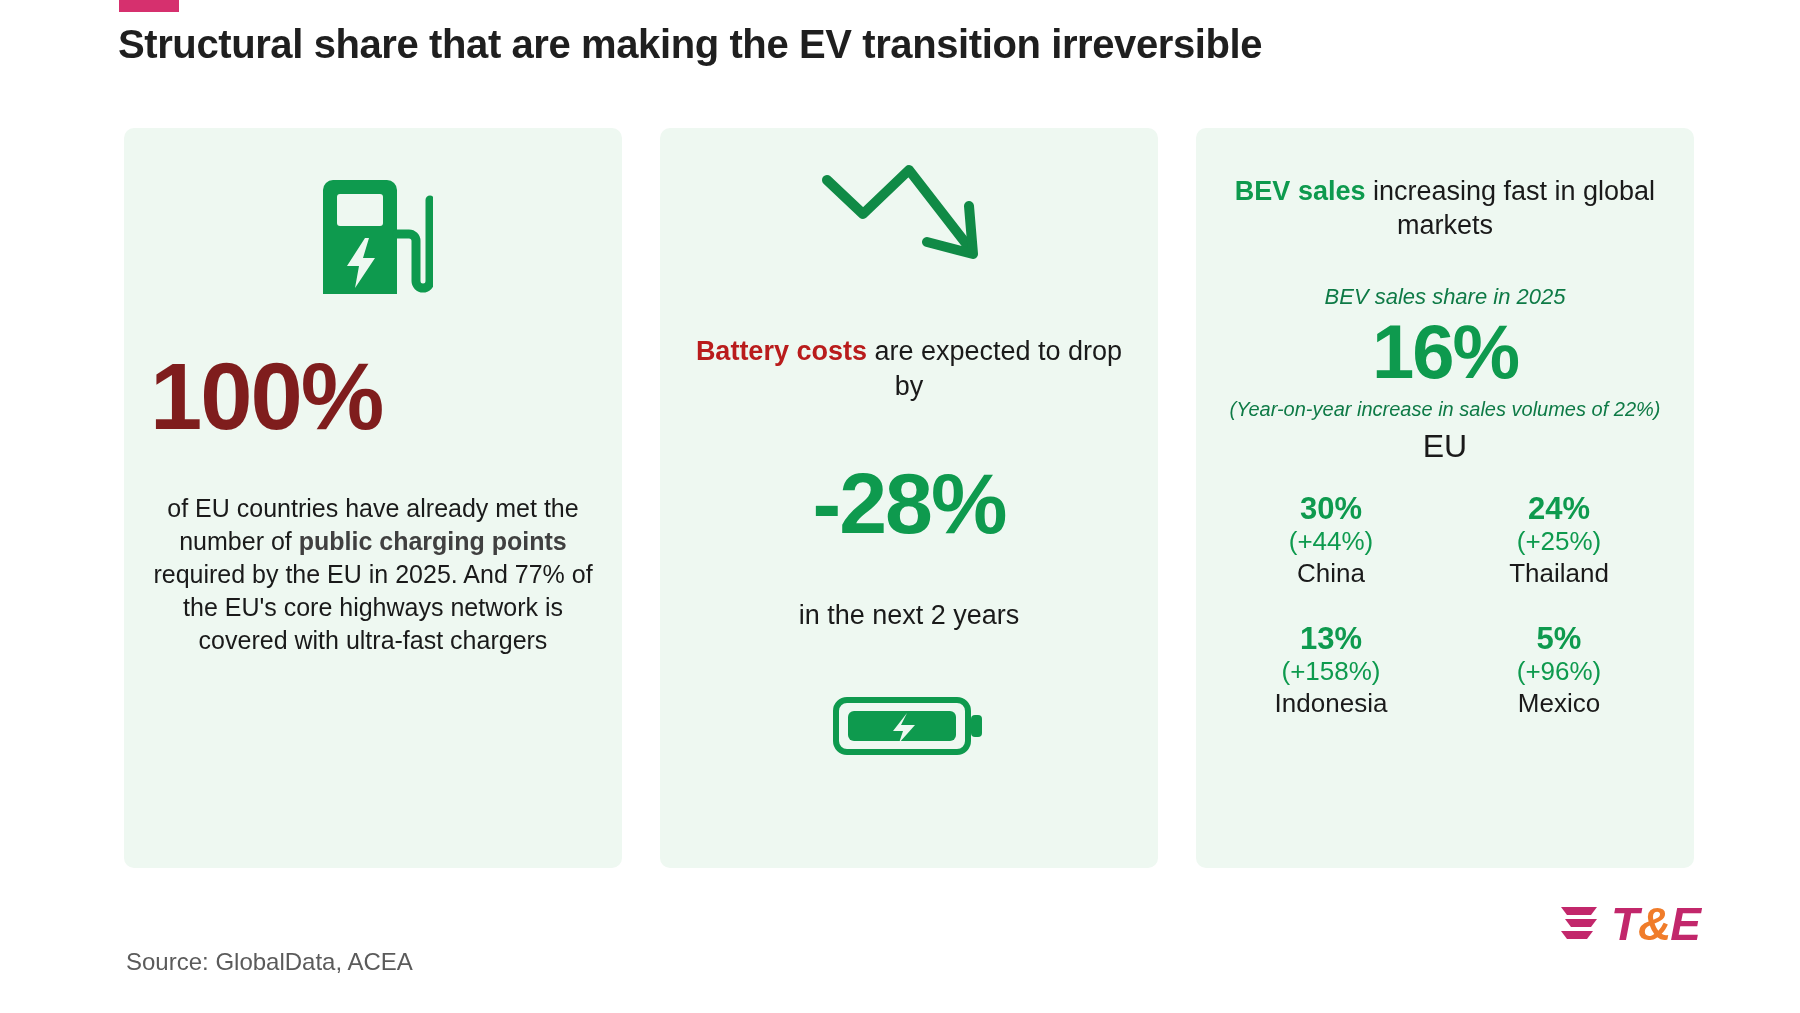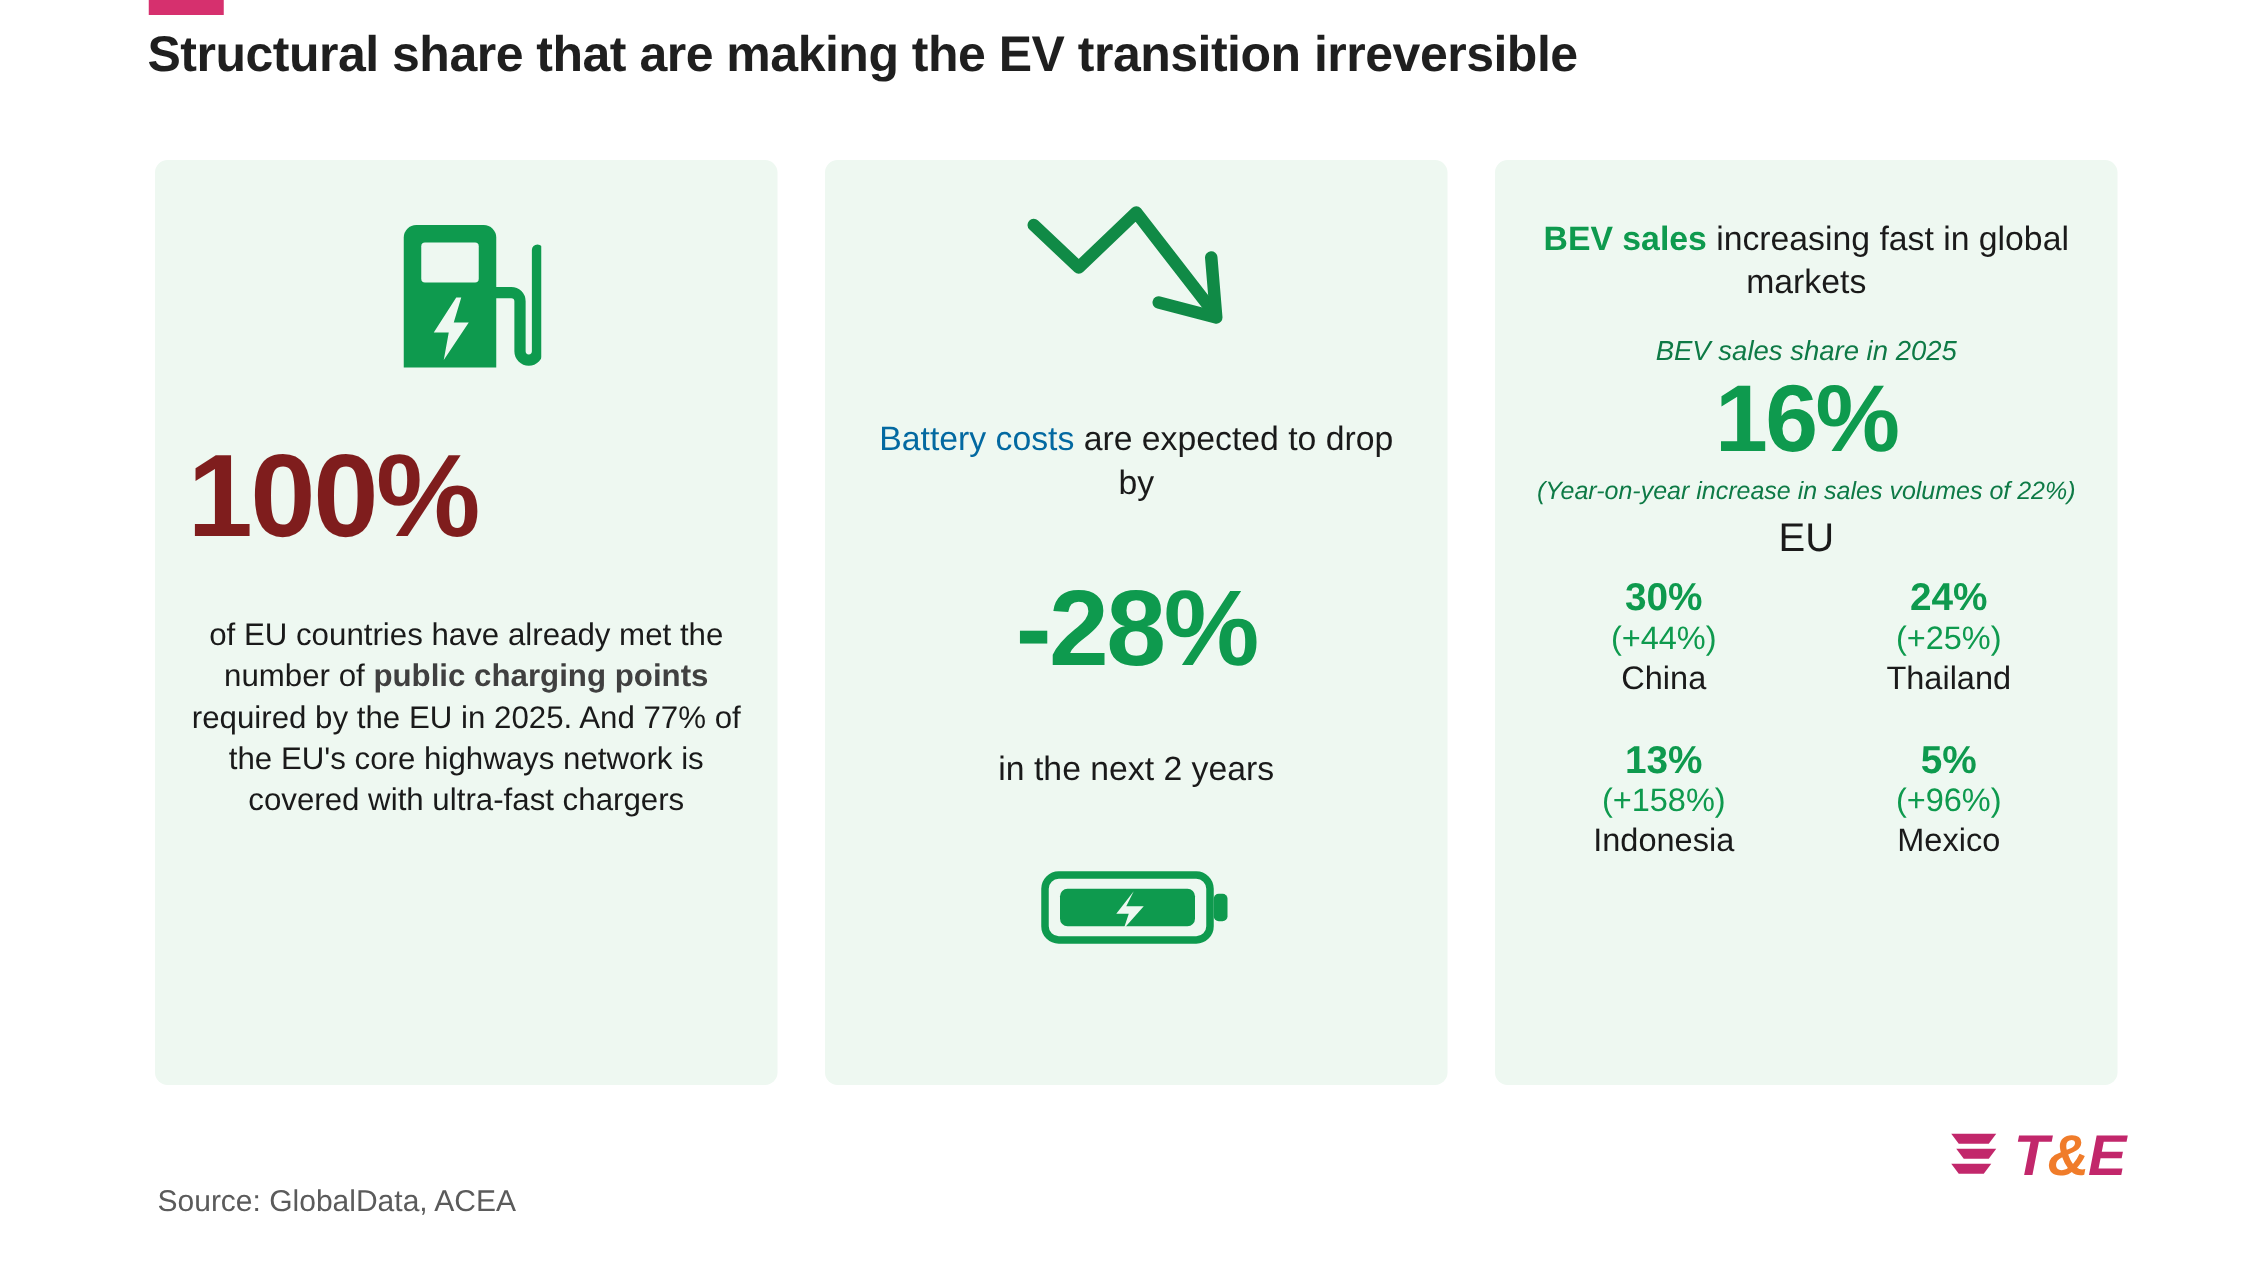--- a/index.html
+++ b/index.html
@@ -64,21 +64,21 @@
 
   
   .c2-arrow{ margin:14px auto 0; display:block; }
   .c2-lead{
     margin-top:60px;
     text-align:center;
     font-size:27px;
     line-height:1.3;
     color:#1a1a1a;
   }
-  .c2-lead b{ color:#0369a1; font-weight:normal; }
+  .c2-lead b{ color:#b91c1c; font-weight:bold; }
   .c2-number{
     margin-top:56px;
     text-align:center;
     color:#0E9A4E;
     font-weight:bold;
     font-size:86px;
     line-height:1;
     letter-spacing:-2px;
   }
   .c2-tail{
@@ -92,21 +92,21 @@
   
   .c3-head{
     margin-top:24px;
     text-align:center;
     font-size:27px;
     line-height:1.26;
     color:#1a1a1a;
   }
   .c3-head b{ color:#0E9A4E; font-weight:bold; }
   .c3-sub{
-    margin-top:26px;
+    margin-top:42px;
     text-align:center;
     font-size:22px;
     font-style:italic;
     color:#0E7A46;
   }
   .c3-number{
     text-align:center;
     color:#0E9A4E;
     font-weight:bold;
     font-size:76px;
@@ -122,21 +122,21 @@
     line-height:1.3;
     color:#0E7A46;
   }
   .c3-region{
     margin-top:6px;
     text-align:center;
     font-size:32px;
     color:#1a1a1a;
   }
   .c3-grid{
-    margin-top:12px;
+    margin-top:27px;
     display:grid;
     grid-template-columns:1fr 1fr;
     row-gap:32px;
     column-gap:10px;
   }
   .stat{ text-align:center; }
   .stat .pct{
     color:#0E9A4E;
     font-weight:bold;
     font-size:31px;

